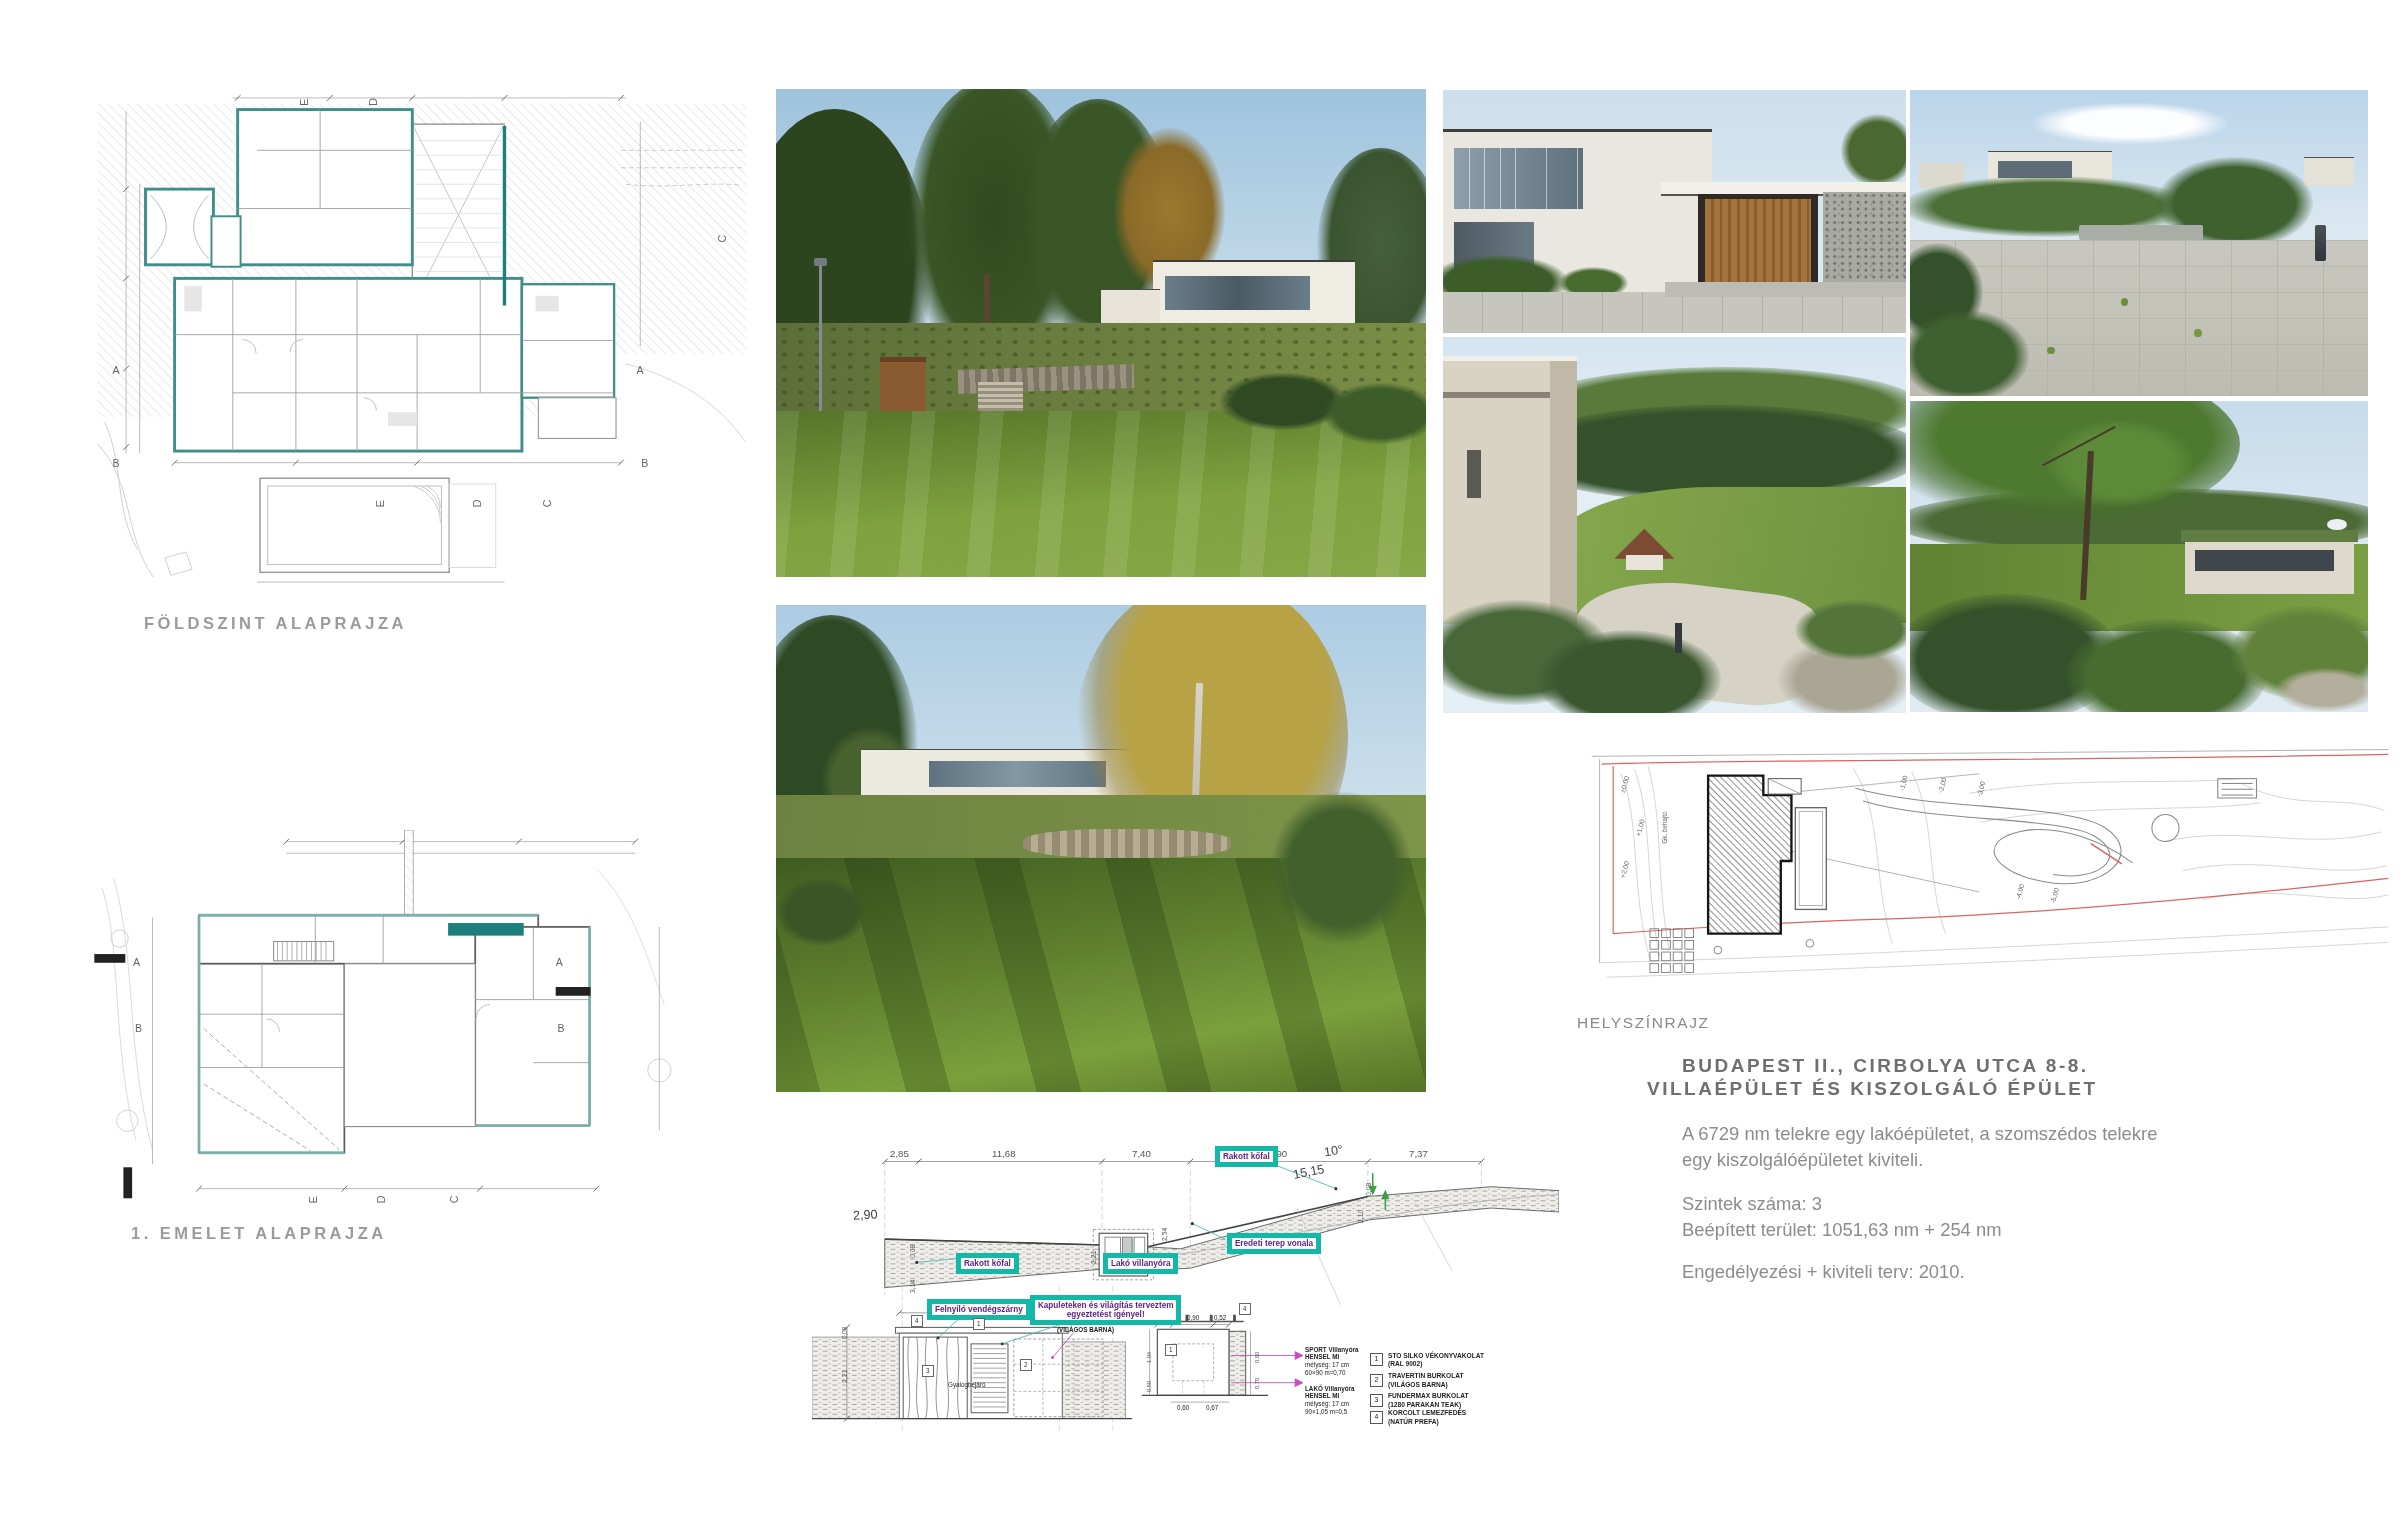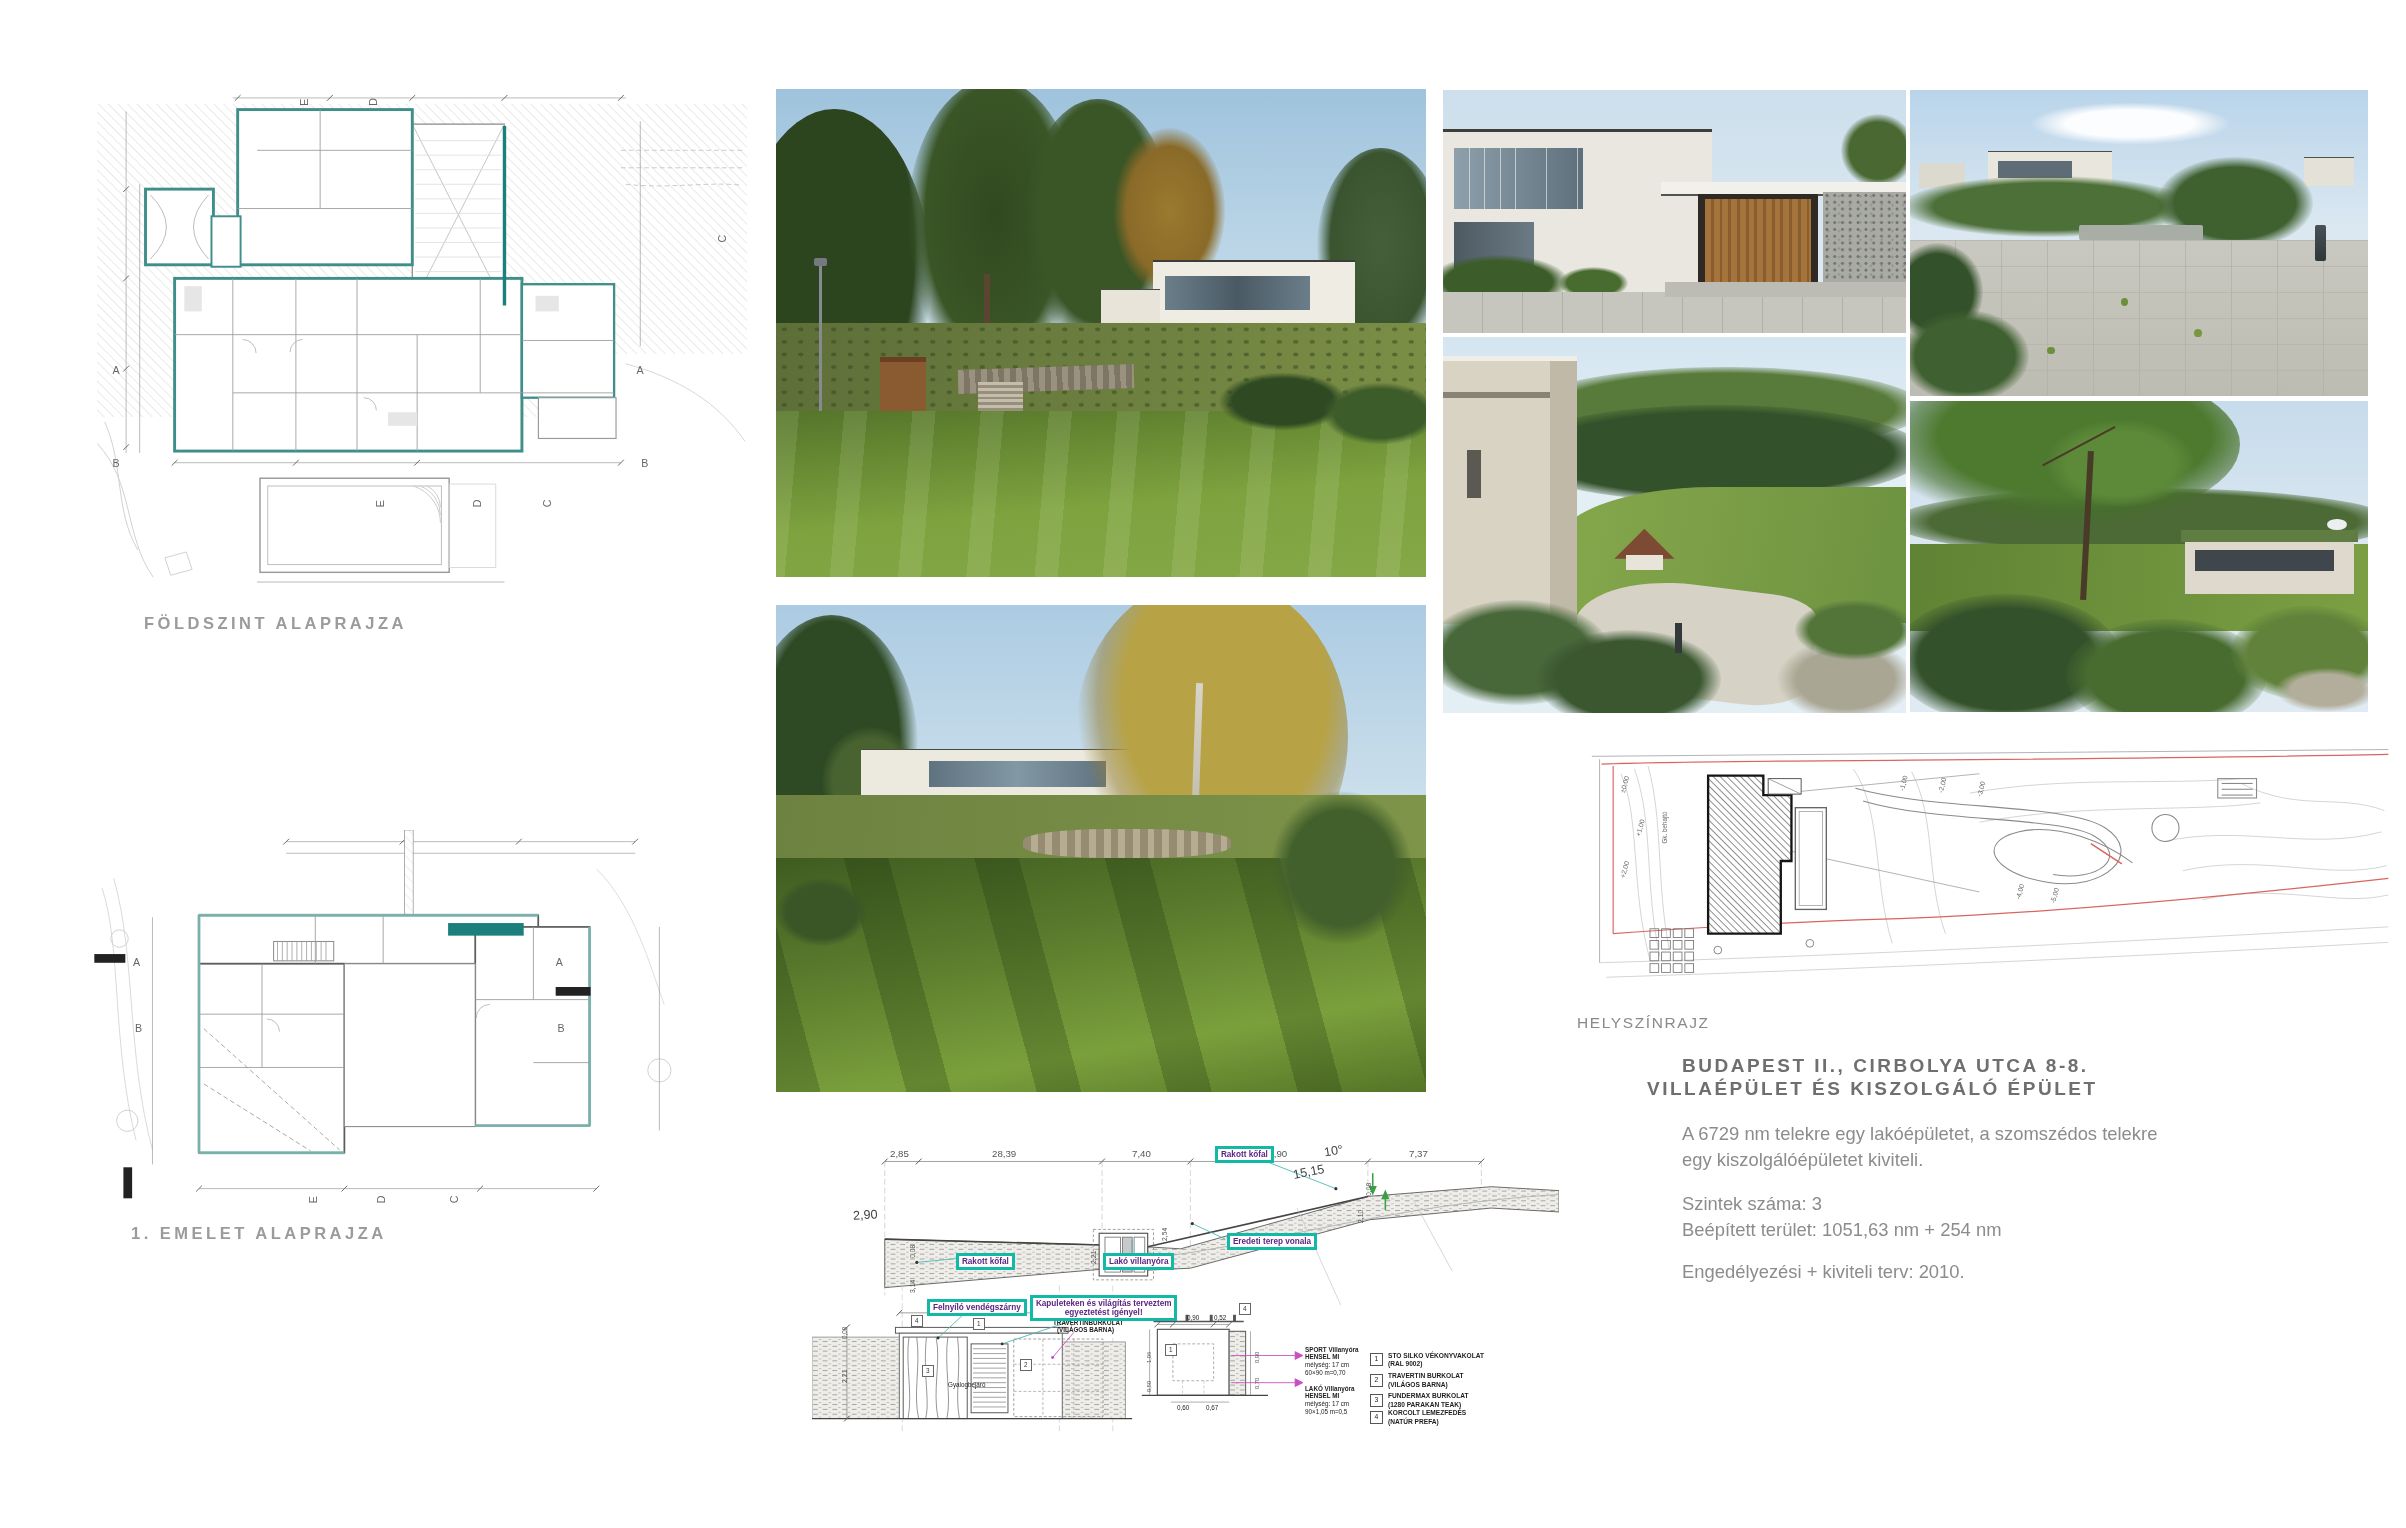--- a/index.html
+++ b/index.html
@@ -7,21 +7,21 @@
   .canvas{position:relative;width:2407px;height:1528px;background:#ffffff;overflow:hidden;}
   .abs{position:absolute;}
   .photo{position:absolute;overflow:hidden;background:#cfe2ee;}
   .L{position:absolute;}
   .blob{position:absolute;border-radius:50%;}
   .plan-label{position:absolute;font-size:16.5px;letter-spacing:3.5px;color:#9b9b9b;white-space:nowrap;font-weight:bold;}
   .site-label{position:absolute;font-size:15.5px;letter-spacing:1.6px;color:#8a8a8a;white-space:nowrap;}
   .title-line{position:absolute;font-weight:bold;font-size:19px;letter-spacing:2.5px;color:#6f6f6f;white-space:nowrap;}
   .body-line{position:absolute;font-size:18.4px;color:#8c8c8c;white-space:nowrap;}
   .drawset{position:absolute;}
-  .callout{position:absolute;border:3px solid #14b8a6;background:#fff;color:#5c2483;font-weight:bold;font-size:8.2px;line-height:9.2px;padding:1px 2.9px;white-space:nowrap;z-index:4;}
+  .callout{position:absolute;border:5px solid #14b8a6;background:#fff;color:#5c2483;font-weight:bold;font-size:8.2px;line-height:9.2px;padding:1px 2.9px;white-space:nowrap;z-index:4;}
   .dim{position:absolute;color:#555;font-size:9.7px;white-space:nowrap;z-index:3;}
   .dimBig{position:absolute;color:#444;font-size:12.6px;white-space:nowrap;z-index:3;}
   .dimv{position:absolute;color:#555;font-size:6.8px;white-space:nowrap;transform-origin:left top;transform:rotate(-90deg);z-index:3;}
   .tag{position:absolute;width:9.7px;height:9.7px;border:1px solid #666;background:#fff;font-size:6.3px;color:#333;text-align:center;line-height:9.7px;z-index:4;}
   .tiny{position:absolute;font-size:6.3px;color:#222;line-height:7.3px;white-space:nowrap;z-index:3;}
   .lg-num{position:absolute;width:10.7px;height:10.7px;border:1px solid #555;background:#fff;font-size:6.8px;color:#222;text-align:center;line-height:10.7px;}
   .lg-txt{position:absolute;font-size:6.6px;font-weight:bold;color:#1d1d1d;line-height:8px;white-space:nowrap;}
 </style>
 </head>
 <body>
@@ -601,21 +601,21 @@
 
       <g stroke="#c84fc0" stroke-width="0.9" fill="#c84fc0">
         <line x1="432" y1="222" x2="498" y2="222"></line>
           <path d="M498,218 L506,222 L498,226 Z"></path>
         <line x1="432" y1="250" x2="498" y2="250"></line>
           <path d="M498,246 L506,250 L498,254 Z"></path>
       </g>
     </svg>
 
     <span class="dim" style="left:78px;top:7.8px">2,85</span>
-    <span class="dim" style="left:180px;top:7.8px">28,39</span>
+    <span class="dim" style="left:180px;top:7.8px">11,68</span>
     <span class="dim" style="left:320px;top:7.8px">7,40</span>
     <span class="dim" style="left:451px;top:7.8px">14,90</span>
     <span class="dim" style="left:597px;top:7.8px">7,37</span>
     <span class="dimBig" style="left:41px;top:68px;transform:rotate(-3deg)">2,90</span>
     <span class="dimBig" style="left:512px;top:3.9px;transform:rotate(-9deg)">10°</span>
     <span class="dimBig" style="left:481px;top:25px;transform:rotate(-11deg)">15,15</span>
     <span class="dimv" style="left:97px;top:118px">0,08</span>
     <span class="dimv" style="left:97px;top:153px">3,14</span>
     <span class="dimv" style="left:278px;top:124px">2,21</span>
     <span class="dimv" style="left:349px;top:101px">2,54</span>

